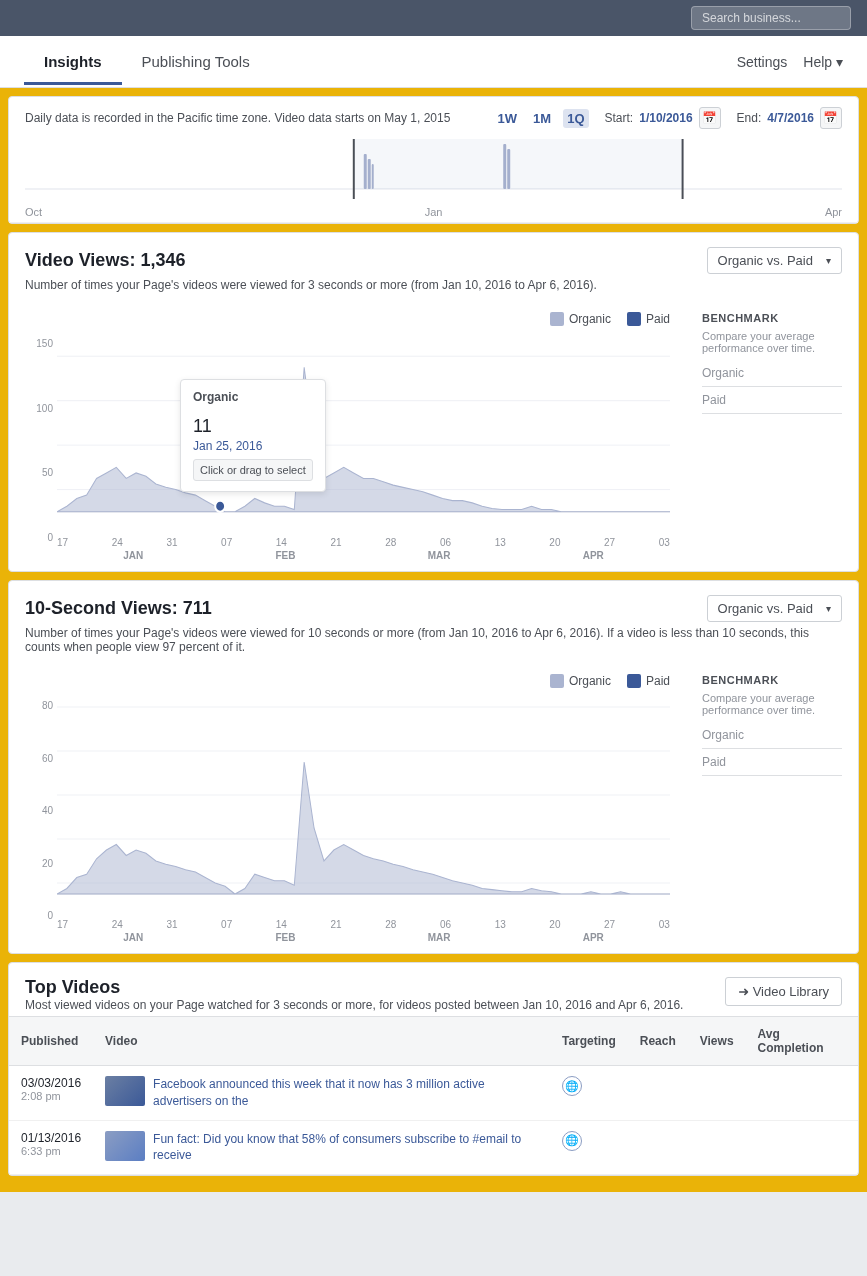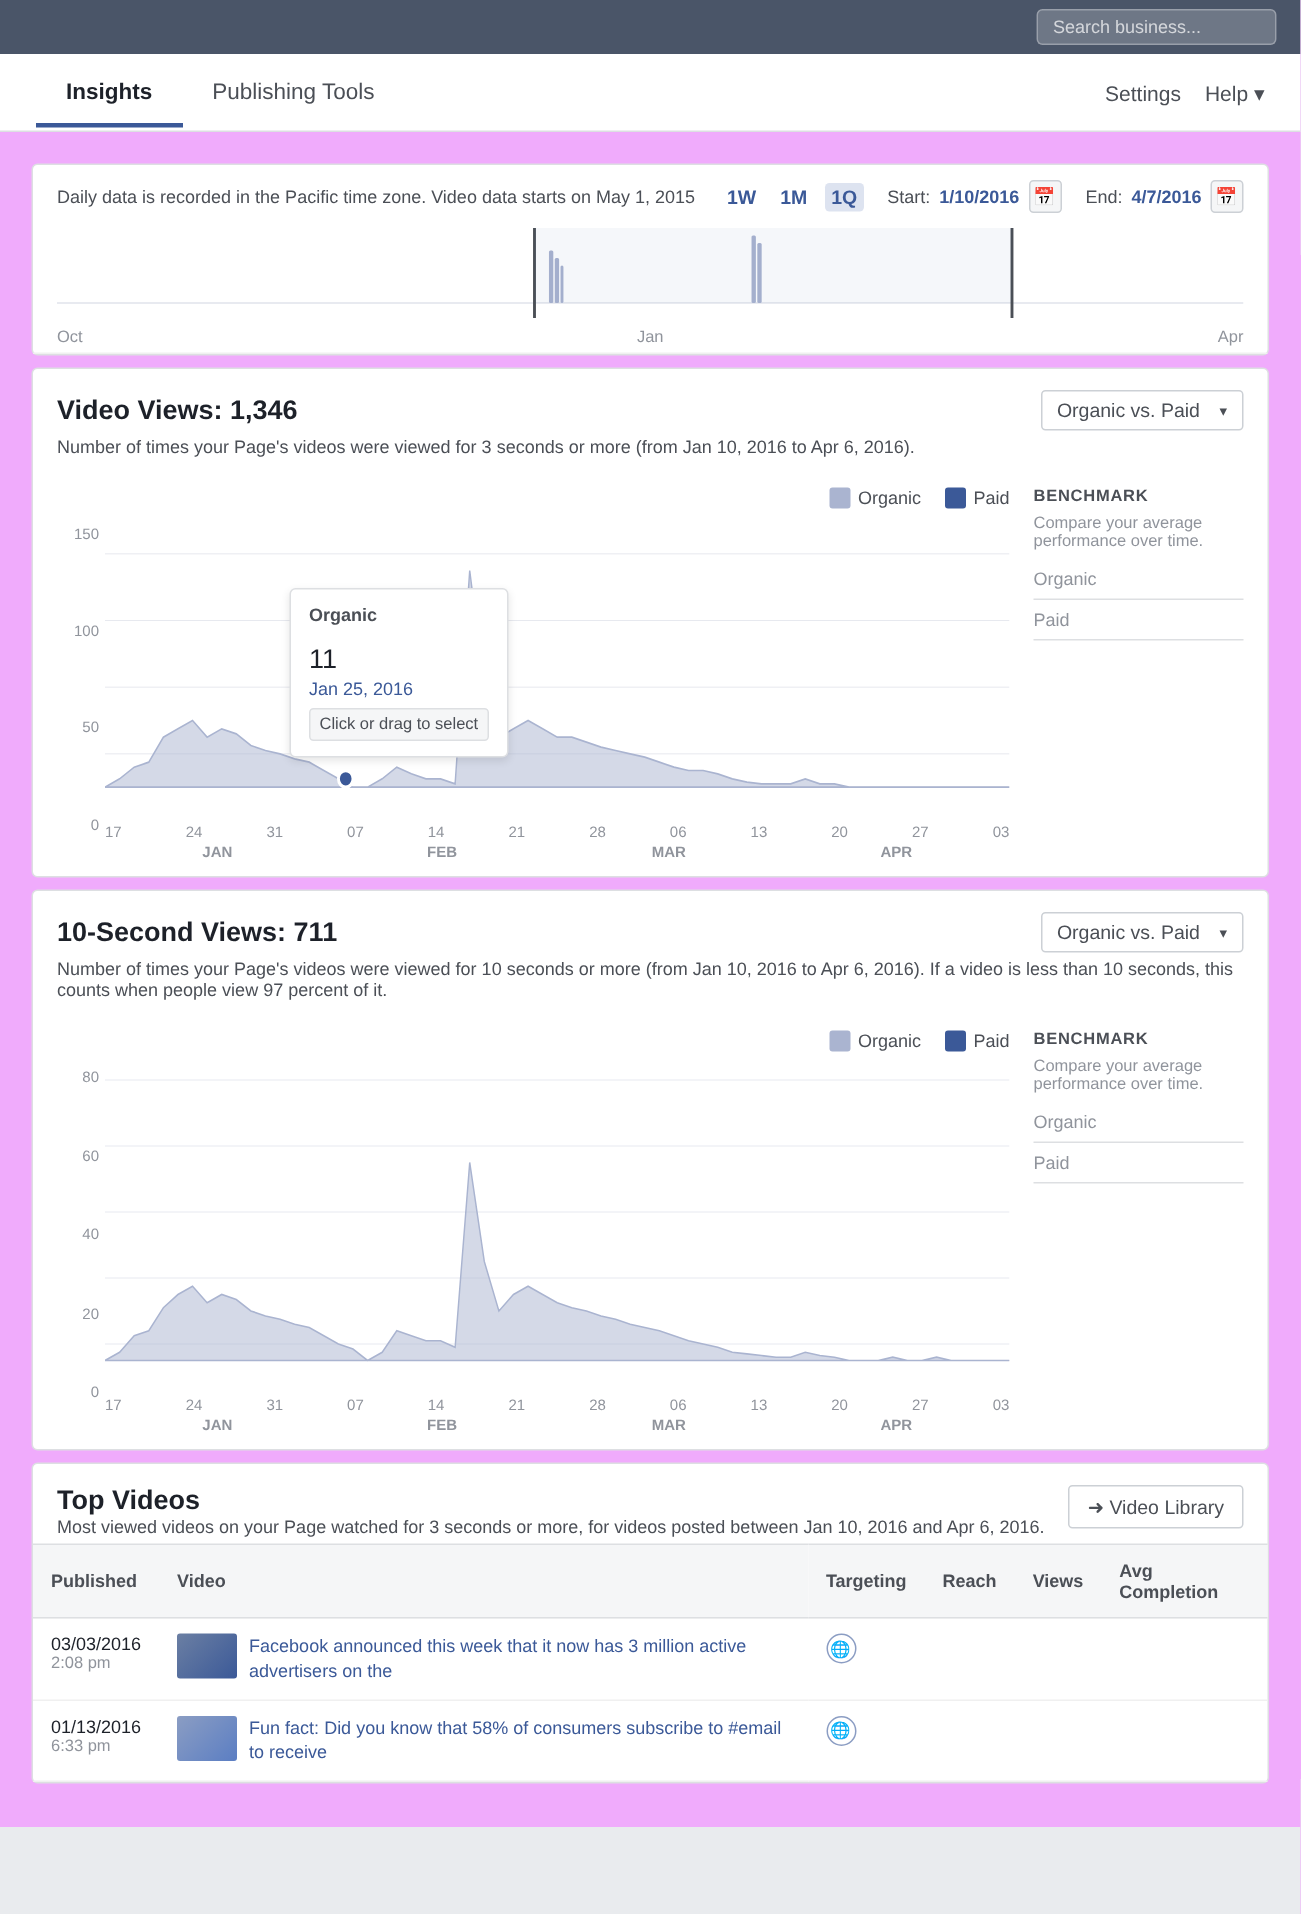--- a/index.html
+++ b/index.html
@@ -12,21 +12,21 @@
 
     
     .nav-bar { background: #ffffff; border-bottom: 1px solid #dddfe2; display: flex; align-items: center; padding: 0 24px; height: 52px; }
     .nav-tabs { display: flex; gap: 0; flex: 1; }
     .nav-tab { padding: 14px 20px 12px; font-size: 15px; color: #4b4f56; cursor: pointer; border-bottom: 3px solid transparent; text-decoration: none; }
     .nav-tab.active { font-weight: 700; color: #1d2129; border-bottom: 3px solid #3b5998; }
     .nav-right { display: flex; gap: 16px; align-items: center; }
     .nav-right-link { font-size: 14px; color: #4b4f56; cursor: pointer; }
 
     
-    .main { padding: 21px; background: #f0abfc; }
+    .main { padding: 8px; background: #eab308; }
 
     
     .card { background: #fff; border: 1px solid #dddfe2; border-radius: 4px; margin-bottom: 8px; }
 
     
     .date-range-bar { padding: 10px 16px; display: flex; align-items: center; justify-content: space-between; }
     .date-notice { font-size: 12px; color: #4b4f56; }
     .period-btns { display: flex; gap: 8px; align-items: center; }
     .period-btn { font-size: 13px; color: #3b5998; font-weight: 600; cursor: pointer; padding: 2px 4px; }
     .period-btn.active { background: #dde3f0; border-radius: 3px; }
@@ -43,21 +43,21 @@
     
     .section-header { padding: 14px 16px 4px; display: flex; align-items: center; justify-content: space-between; }
     .section-title { font-size: 18px; font-weight: 600; color: #1d2129; }
     .section-desc { font-size: 12px; color: #4b4f56; padding: 0 16px 10px; }
 
     
     .dropdown-btn { border: 1px solid #ccd0d5; border-radius: 3px; background: #fff; padding: 5px 10px; font-size: 13px; cursor: pointer; display: flex; align-items: center; gap: 13px; color: #4b4f56; }
     .chevron { font-size: 10px; color: #4b4f56; }
 
     
-    .chart-container { display: flex; padding: 10px 16px; gap: 16px; }
+    .chart-container { display: flex; padding: 10px 16px; gap: 32px; }
     .chart-main { flex: 1; min-width: 0; }
     .chart-sidebar { width: 140px; flex-shrink: 0; }
     .legend { display: flex; gap: 16px; justify-content: flex-end; margin-bottom: 8px; }
     .legend-item { display: flex; align-items: center; gap: 5px; font-size: 12px; color: #4b4f56; }
     .legend-box { width: 14px; height: 14px; border-radius: 2px; }
     .legend-box.organic { background: #aab4d0; }
     .legend-box.paid { background: #3b5998; }
 
     
     .benchmark-title { font-size: 11px; font-weight: 700; color: #4b4f56; letter-spacing: 0.5px; margin-bottom: 6px; }

